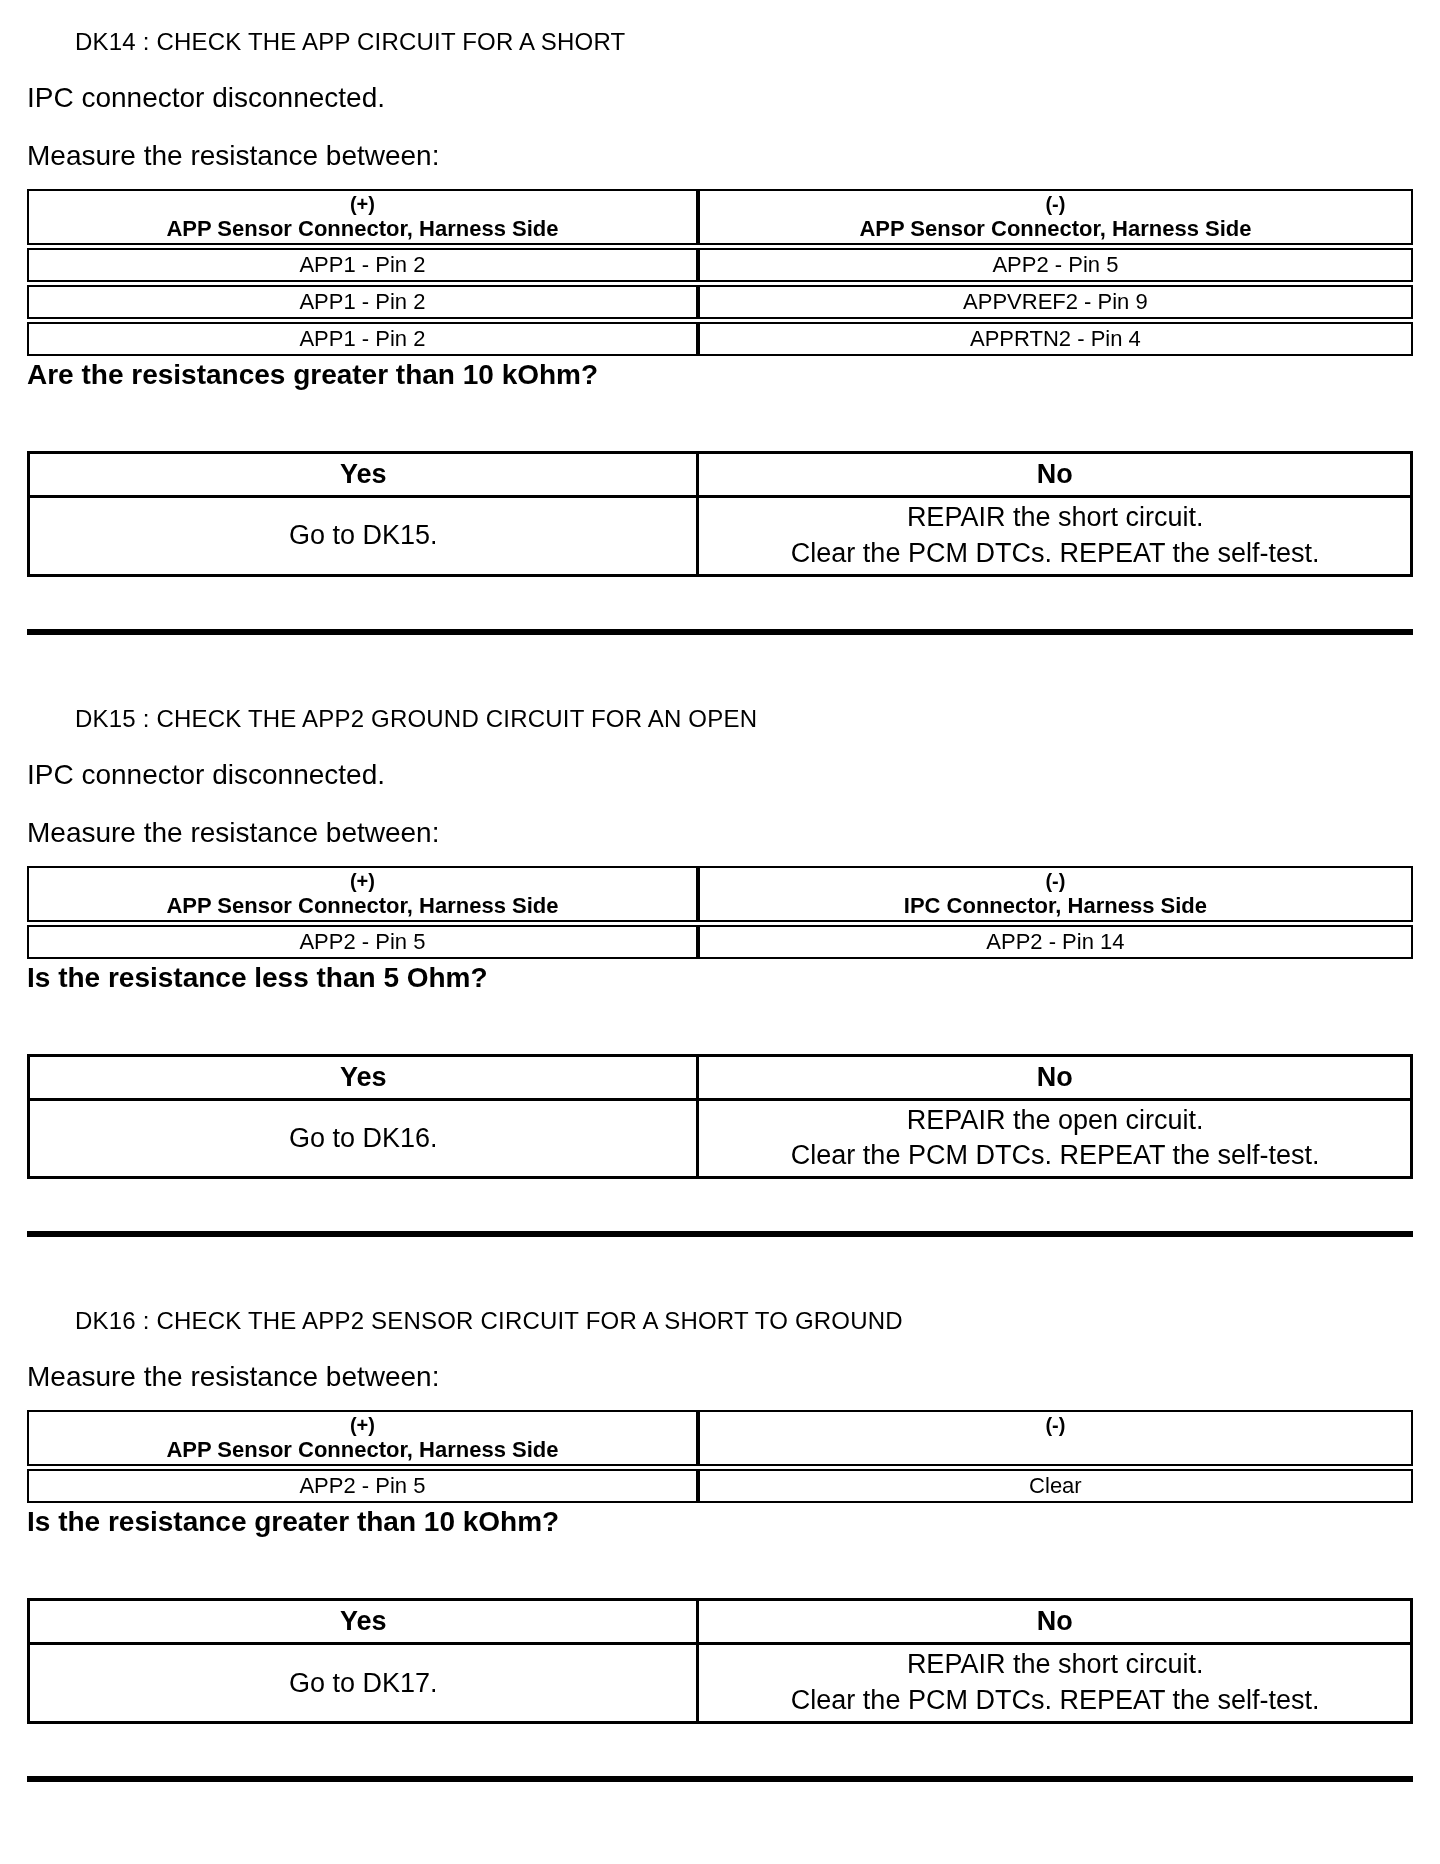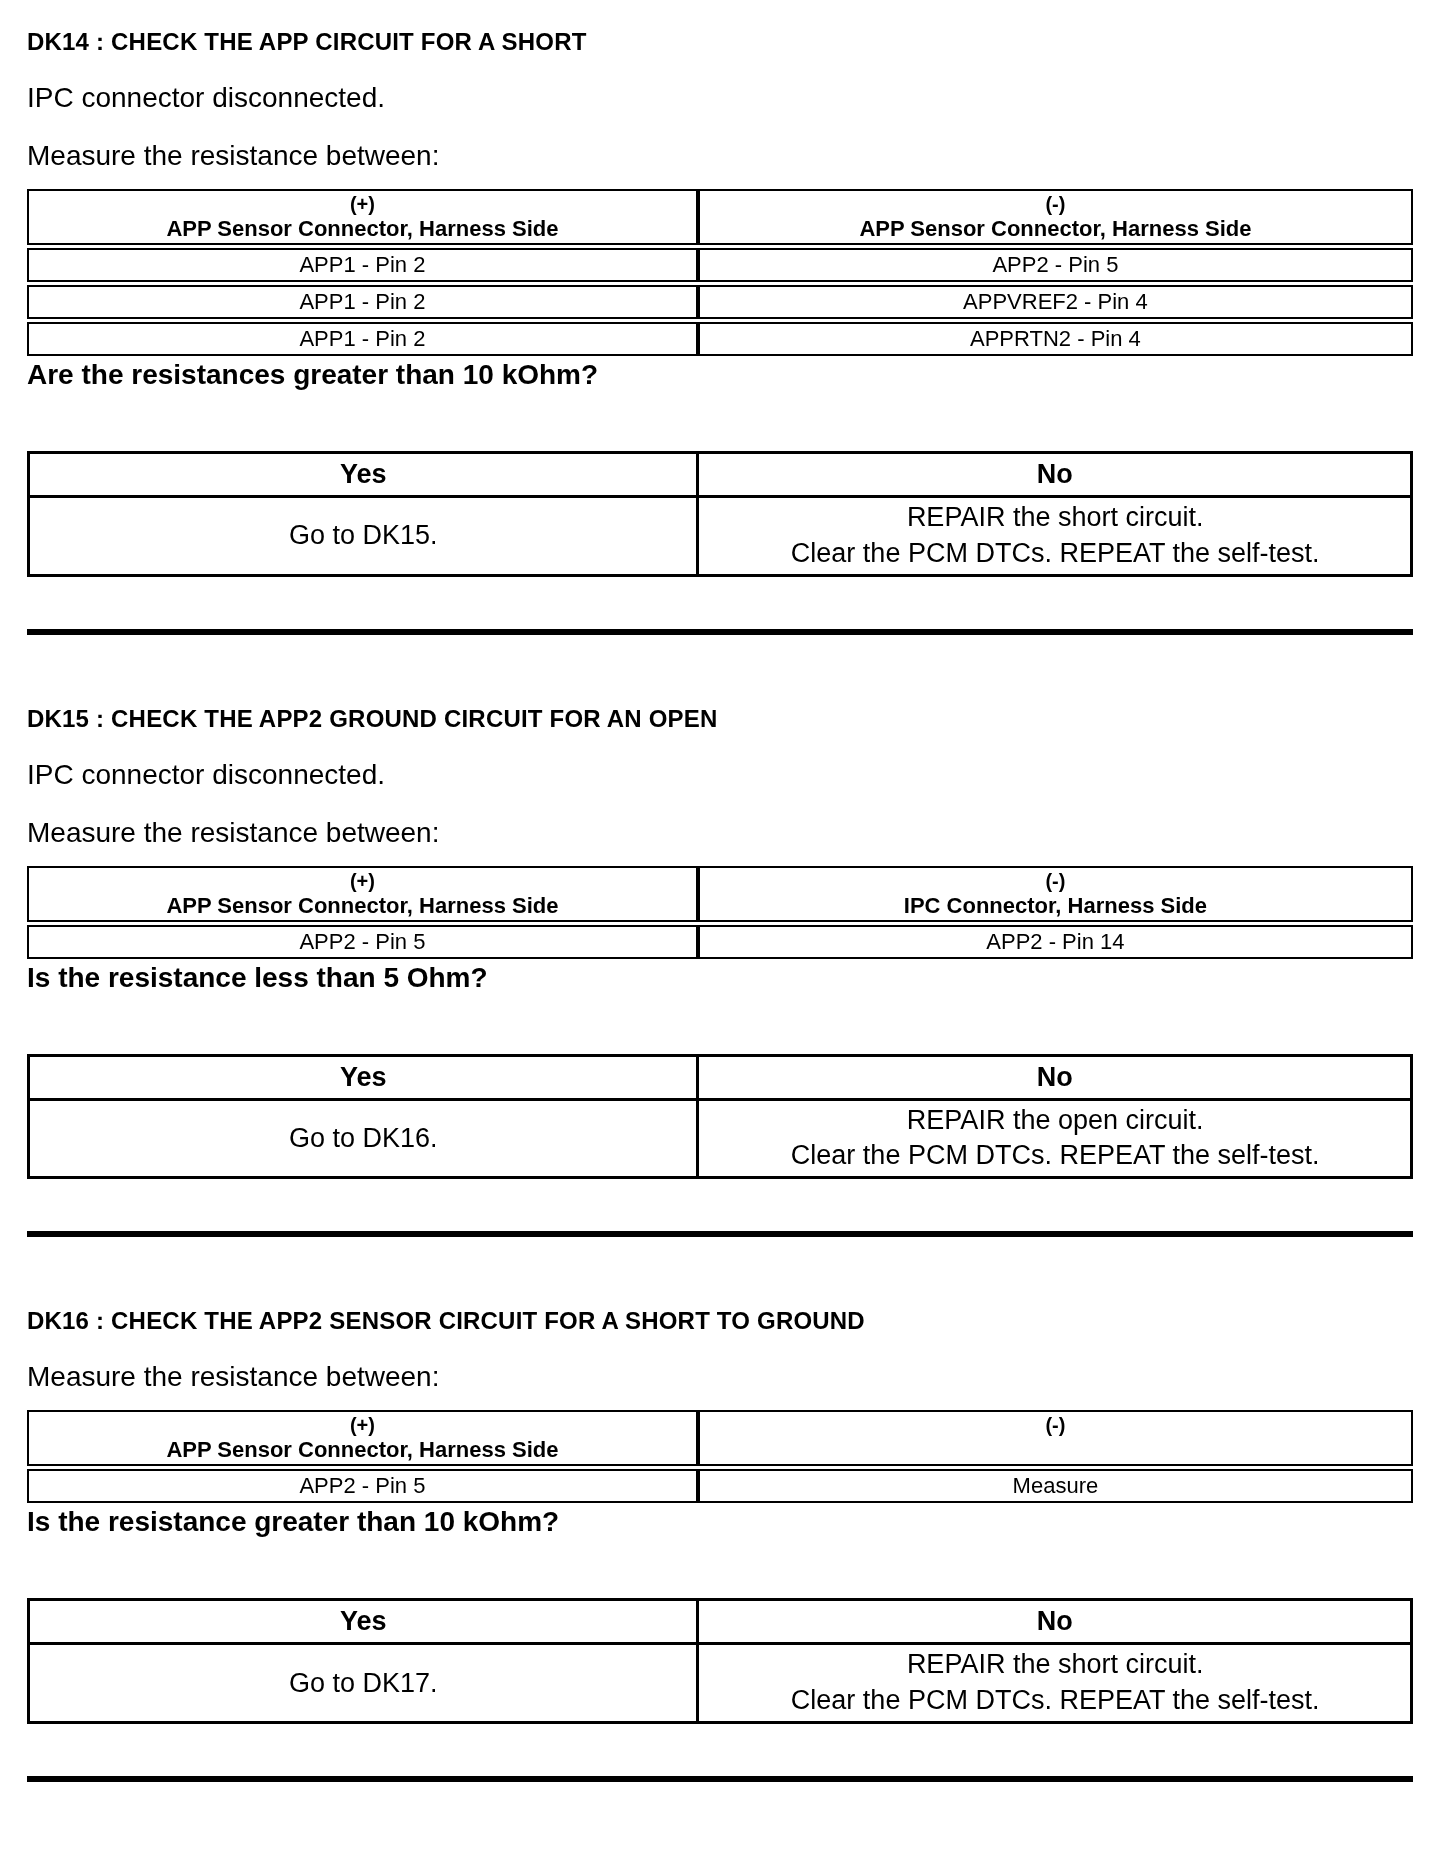--- a/index.html
+++ b/index.html
@@ -9,23 +9,24 @@
     height: 1864px;
     overflow: hidden;
     color: #000;
     font-family: "Liberation Sans", "DejaVu Sans", sans-serif;
   }
   .page { padding: 16px 27px 0 27px; }
 
   .section { }
   .sec-title {
     font-size: 24px;
-    font-weight: 700;
+    font-weight: 400;
     letter-spacing: 0.2px;
     padding-top: 12px;
+    margin-left: 48px;
   }
   .body-line {
     font-size: 28px;
     margin-top: 26px;
   }
 
   
   table.measure-table {
     width: 100%;
     border-collapse: separate;
@@ -112,21 +113,21 @@
           <div class="mt-sign">(-)</div>
           <div class="mt-label">APP Sensor Connector, Harness Side</div>
         </th>
       </tr>
       <tr>
         <td class="mt-cell">APP1 - Pin 2</td>
         <td class="mt-cell">APP2 - Pin 5</td>
       </tr>
       <tr>
         <td class="mt-cell">APP1 - Pin 2</td>
-        <td class="mt-cell">APPVREF2 - Pin 4</td>
+        <td class="mt-cell">APPVREF2 - Pin 9</td>
       </tr>
       <tr>
         <td class="mt-cell">APP1 - Pin 2</td>
         <td class="mt-cell">APPRTN2 - Pin 4</td>
       </tr>
     </tbody>
       </table>
 
     <div class="question">Are the resistances greater than 10 kOhm?</div>
 
@@ -205,21 +206,21 @@
           <div class="mt-sign">(+)</div>
           <div class="mt-label">APP Sensor Connector, Harness Side</div>
         </th>
         <th class="col-minus">
           <div class="mt-sign">(-)</div>
           <div class="mt-label"></div>
         </th>
       </tr>
       <tr>
         <td class="mt-cell">APP2 - Pin 5</td>
-        <td class="mt-cell">Measure</td>
+        <td class="mt-cell">Clear</td>
       </tr>
     </tbody>
       </table>
 
     <div class="question">Is the resistance greater than 10 kOhm?</div>
 
     <table class="decision-table">
       <tbody>
           <tr>
         <th class="col-yes">Yes</th>

